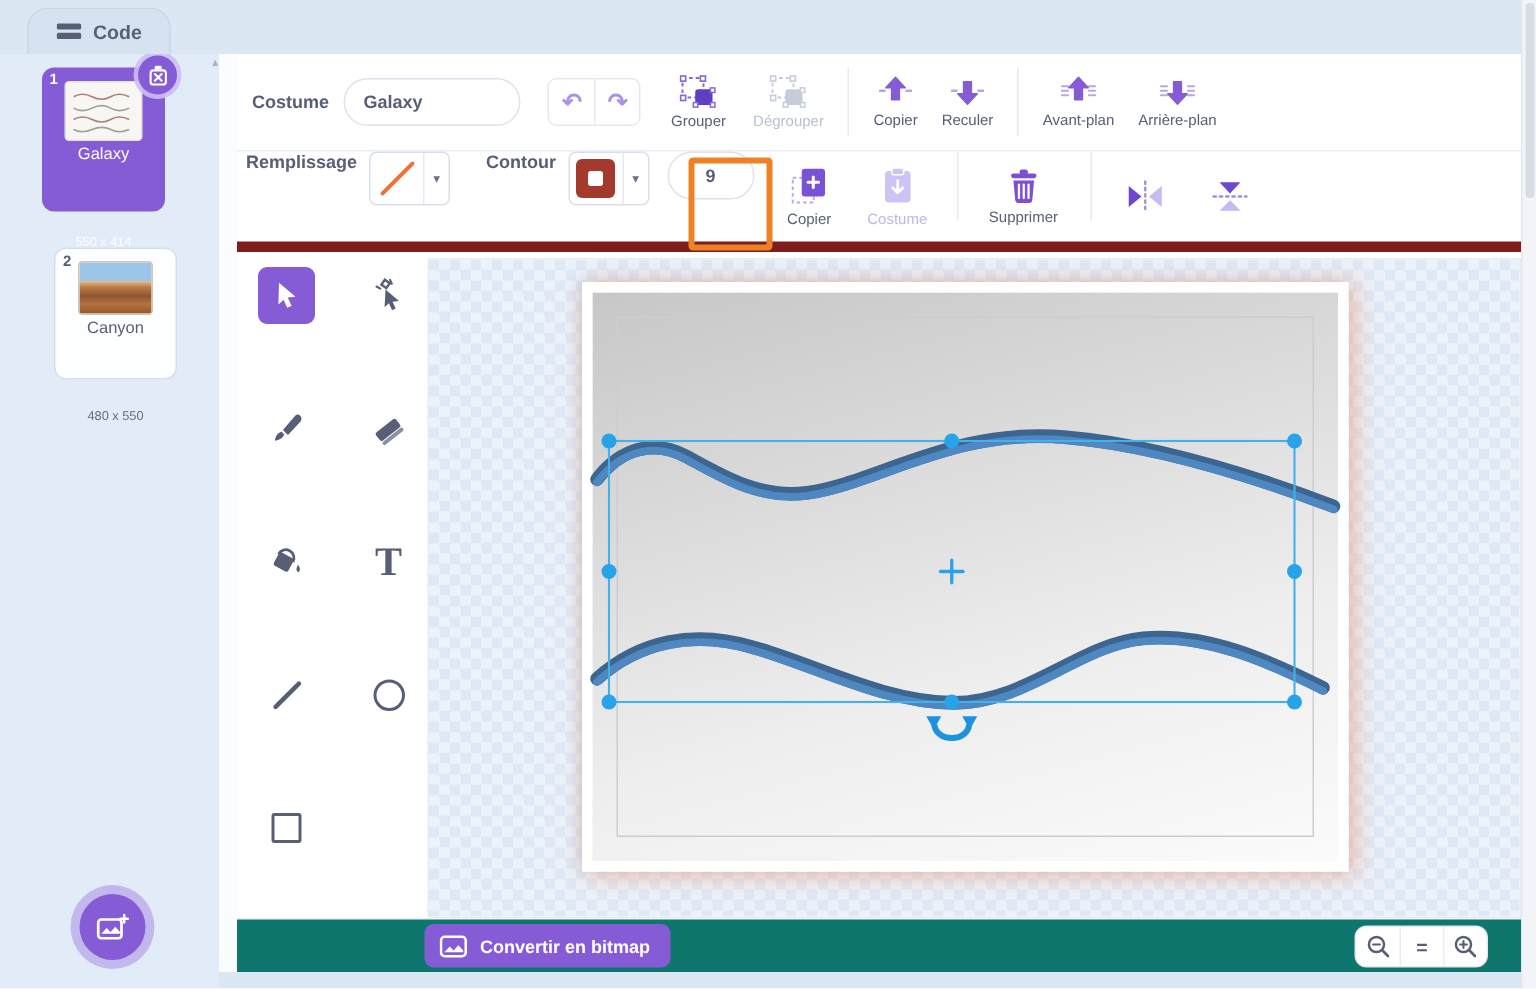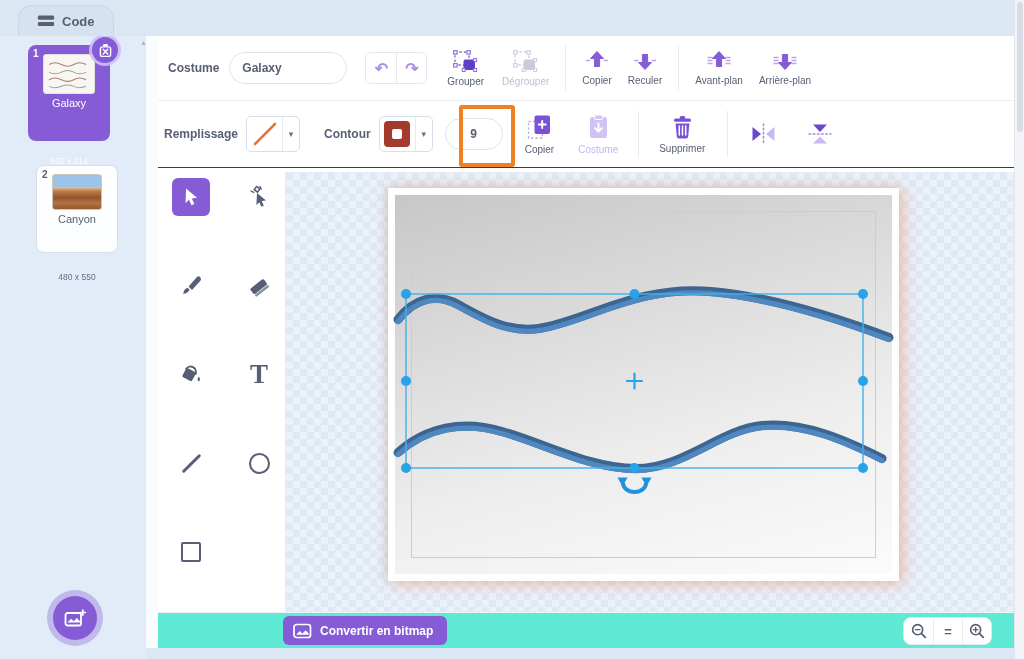--- a/index.html
+++ b/index.html
@@ -40,22 +40,22 @@
   .scroll-caret { position:absolute; left:-6px; top:3px; font-size:7px; color:#aab3c2; }
 
   
   .right-scroll { position:absolute; right:0; top:0; width:10px; height:659px; background:#f2f4f8; border-left:1px solid #e3e7ed; z-index:6; }
   .right-scroll .thumb-bar { position:absolute; left:2px; top:2px; width:6px; height:130px; background:#d7dce5; border-radius:3px; }
 
   
   .main { position:absolute; left:158px; top:36px; width:856px; height:612px; background:#fff; z-index:3; }
 
   .row1 { position:relative; height:64px; display:flex; align-items:center; padding-left:10px; }
-  .row2 { position:relative; height:68px; display:flex; align-items:center; padding-left:6px;
-          border-top:1px solid #eaeff4; border-bottom:1px solid #7f1d1d; }
+  .row2 { position:relative; height:68px; display:flex; padding-left:6px;
+          border-top:1px solid #eaeff4; border-bottom:7px solid #7f1d1d; }
   .field-label { font-size:12px; font-weight:bold; color:#575e75; }
   .pill-input { height:32px; border:1px solid #dde3ed; border-radius:16px; font-family:"Liberation Sans",sans-serif;
           font-size:12px; font-weight:bold; color:#575e75; outline:none; }
   .costume-input { width:118px; padding:0 12px; margin-left:10px; }
   .width-input { width:58px; text-align:center; margin-left:12px; }
 
   .undo-group { display:flex; margin-left:18px; border:1px solid #e4e7ee; border-radius:6px; overflow:hidden; background:#fff; }
   .undo-btn { width:30px; height:30px; display:flex; align-items:center; justify-content:center;
           background:#fff; border:none; cursor:pointer; color:#ab8fe8; font-size:16px; font-weight:bold; }
   .undo-btn + .undo-btn { border-left:1px solid #e4e7ee; }
@@ -94,21 +94,21 @@
       background:repeating-conic-gradient(#ecf2fa 0% 25%, #dfe9f6 0% 50%); background-size:14px 14px;
       border:1px solid #e7ecf2; }
   .drawing-canvas { position:absolute; left:102px; top:15px; width:511px; height:393px;
       background:linear-gradient(165deg,#c7c7c7 0%,#dcdcdc 35%,#eeeeee 65%,#fbfbfb 100%);
       border:7px solid #fff;
       box-shadow:4px 2px 16px rgba(246,150,105,.55), -2px -1px 8px rgba(170,175,190,.45); }
   .inner-frame { position:absolute; left:16px; top:16px; right:16px; bottom:16px; border:1px solid #c7ced8; }
   .overlay-svg { position:absolute; left:0; top:0; width:729px; height:440px; }
 
   
-  .bottombar { position:absolute; left:0; right:0; bottom:0; height:36px; background:#5eead4; border-top:1px solid #eef1f5; }
+  .bottombar { position:absolute; left:0; right:0; bottom:0; height:36px; background:#0f766e; border-top:1px solid #eef1f5; }
   .convert-btn { position:absolute; left:125px; top:3px; height:29px; padding:0 14px 0 10px;
       background:#855cd6; color:#fff; border:none; border-radius:6px; display:flex; align-items:center; gap:8px;
       font-size:12px; font-weight:bold; font-family:"Liberation Sans",sans-serif; cursor:pointer; }
   .zoom-group { position:absolute; right:22px; top:4px; height:28px; display:flex; background:#fff;
       border:1px solid #e4e7ee; border-radius:8px; overflow:hidden; }
   .zoom-btn { width:29px; height:26px; display:flex; align-items:center; justify-content:center;
       background:#fff; border:none; cursor:pointer; color:#575e75; font-size:13px; font-weight:bold; }
   .zoom-btn + .zoom-btn { border-left:1px solid #e9ecf1; }
 </style>
 </head>

